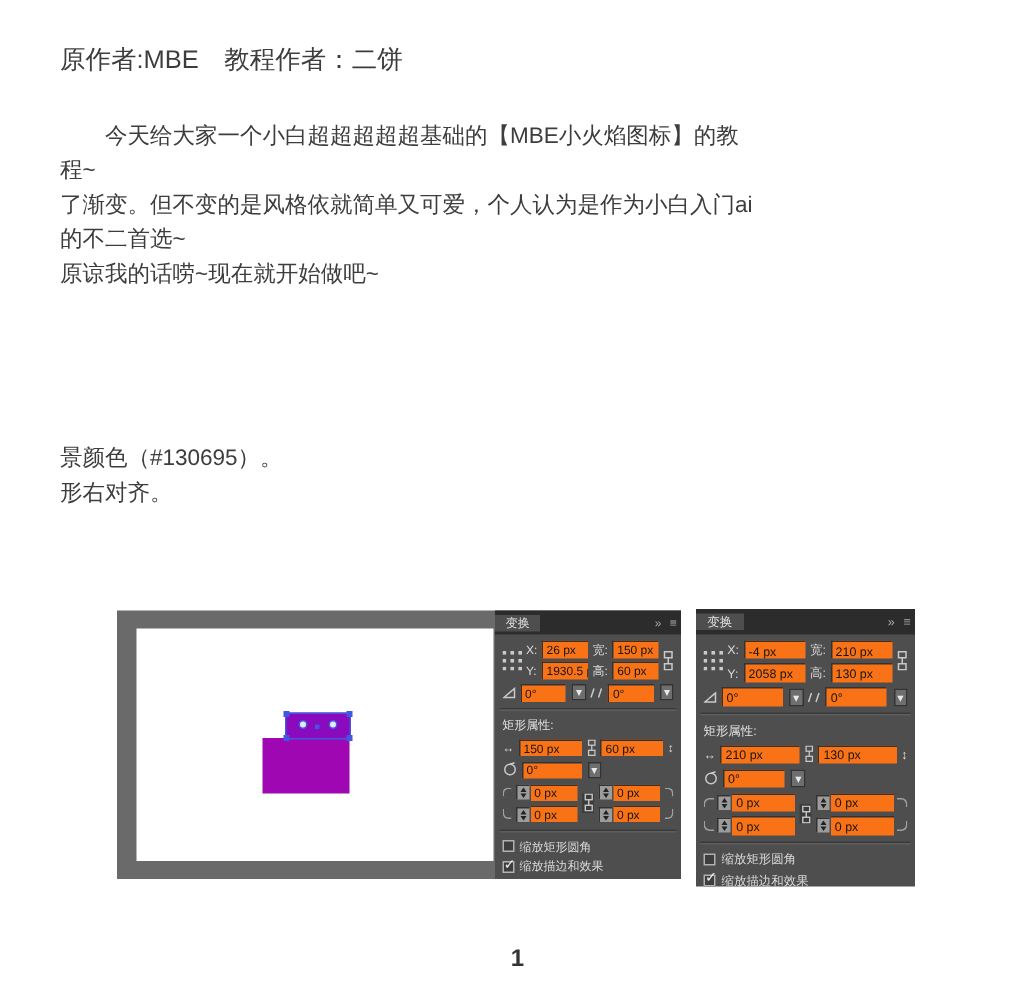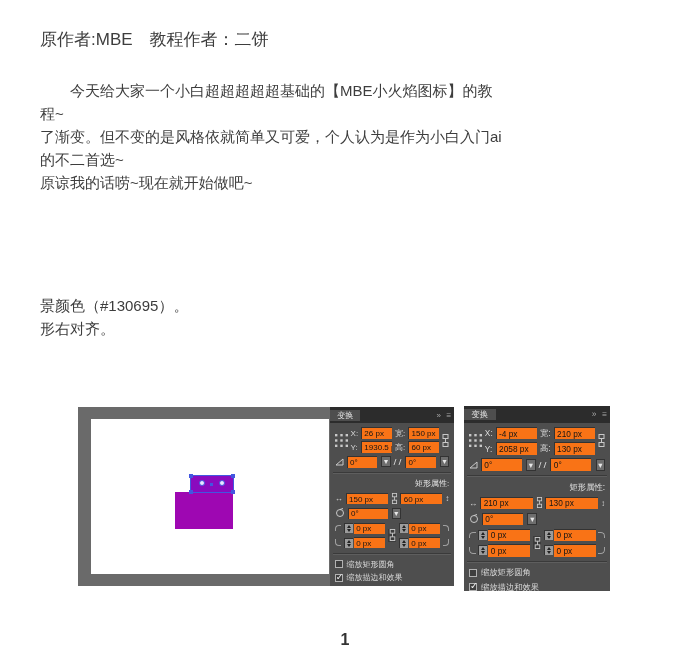--- a/index.html
+++ b/index.html
@@ -53,21 +53,21 @@
          padding:.08em .3em; flex:1; min-width:0; white-space:nowrap; overflow:hidden; }
   .dd  { background:#6e6e6e; border:1px solid #333; color:#e8e8e8; padding:0 .2em; margin-left:.15em;
          display:flex; align-items:center; }
   .row { display:flex; align-items:center; gap:.35em; }
 
   .xy { display:grid; grid-template-columns:auto auto 1fr auto 1fr auto; gap:.35em .35em; align-items:center; }
   .ref-icon { grid-row:1/3; }
   .chain-v  { grid-row:1/3; grid-column:6; }
 
   .hr { height:2px; border-top:1px solid #3a3a3a; border-bottom:1px solid #5e5e5e; margin:.1em -.2em; }
-  .sec { color:#e2e2e2;text-align:right; }
+  .sec { color:#e2e2e2; }
 
   .cg { display:grid; grid-template-columns:auto 1fr auto 1fr auto; gap:.4em .3em; align-items:center; }
   .cfld { display:flex; align-items:center; gap:.15em; }
   .chain-mid { grid-row:1/3; grid-column:3; background:#3c3c3c; padding:.1em; }
 
   .corner { width:.8em; height:.8em; border-color:#b5b5b5; border-style:solid; border-width:0; opacity:.8; }
   .c-tl { border-top-width:1px; border-left-width:1px; border-top-left-radius:.5em; }
   .c-tr { border-top-width:1px; border-right-width:1px; border-top-right-radius:.5em; }
   .c-bl { border-bottom-width:1px; border-left-width:1px; border-bottom-left-radius:.5em; }
   .c-br { border-bottom-width:1px; border-right-width:1px; border-bottom-right-radius:.5em; }

